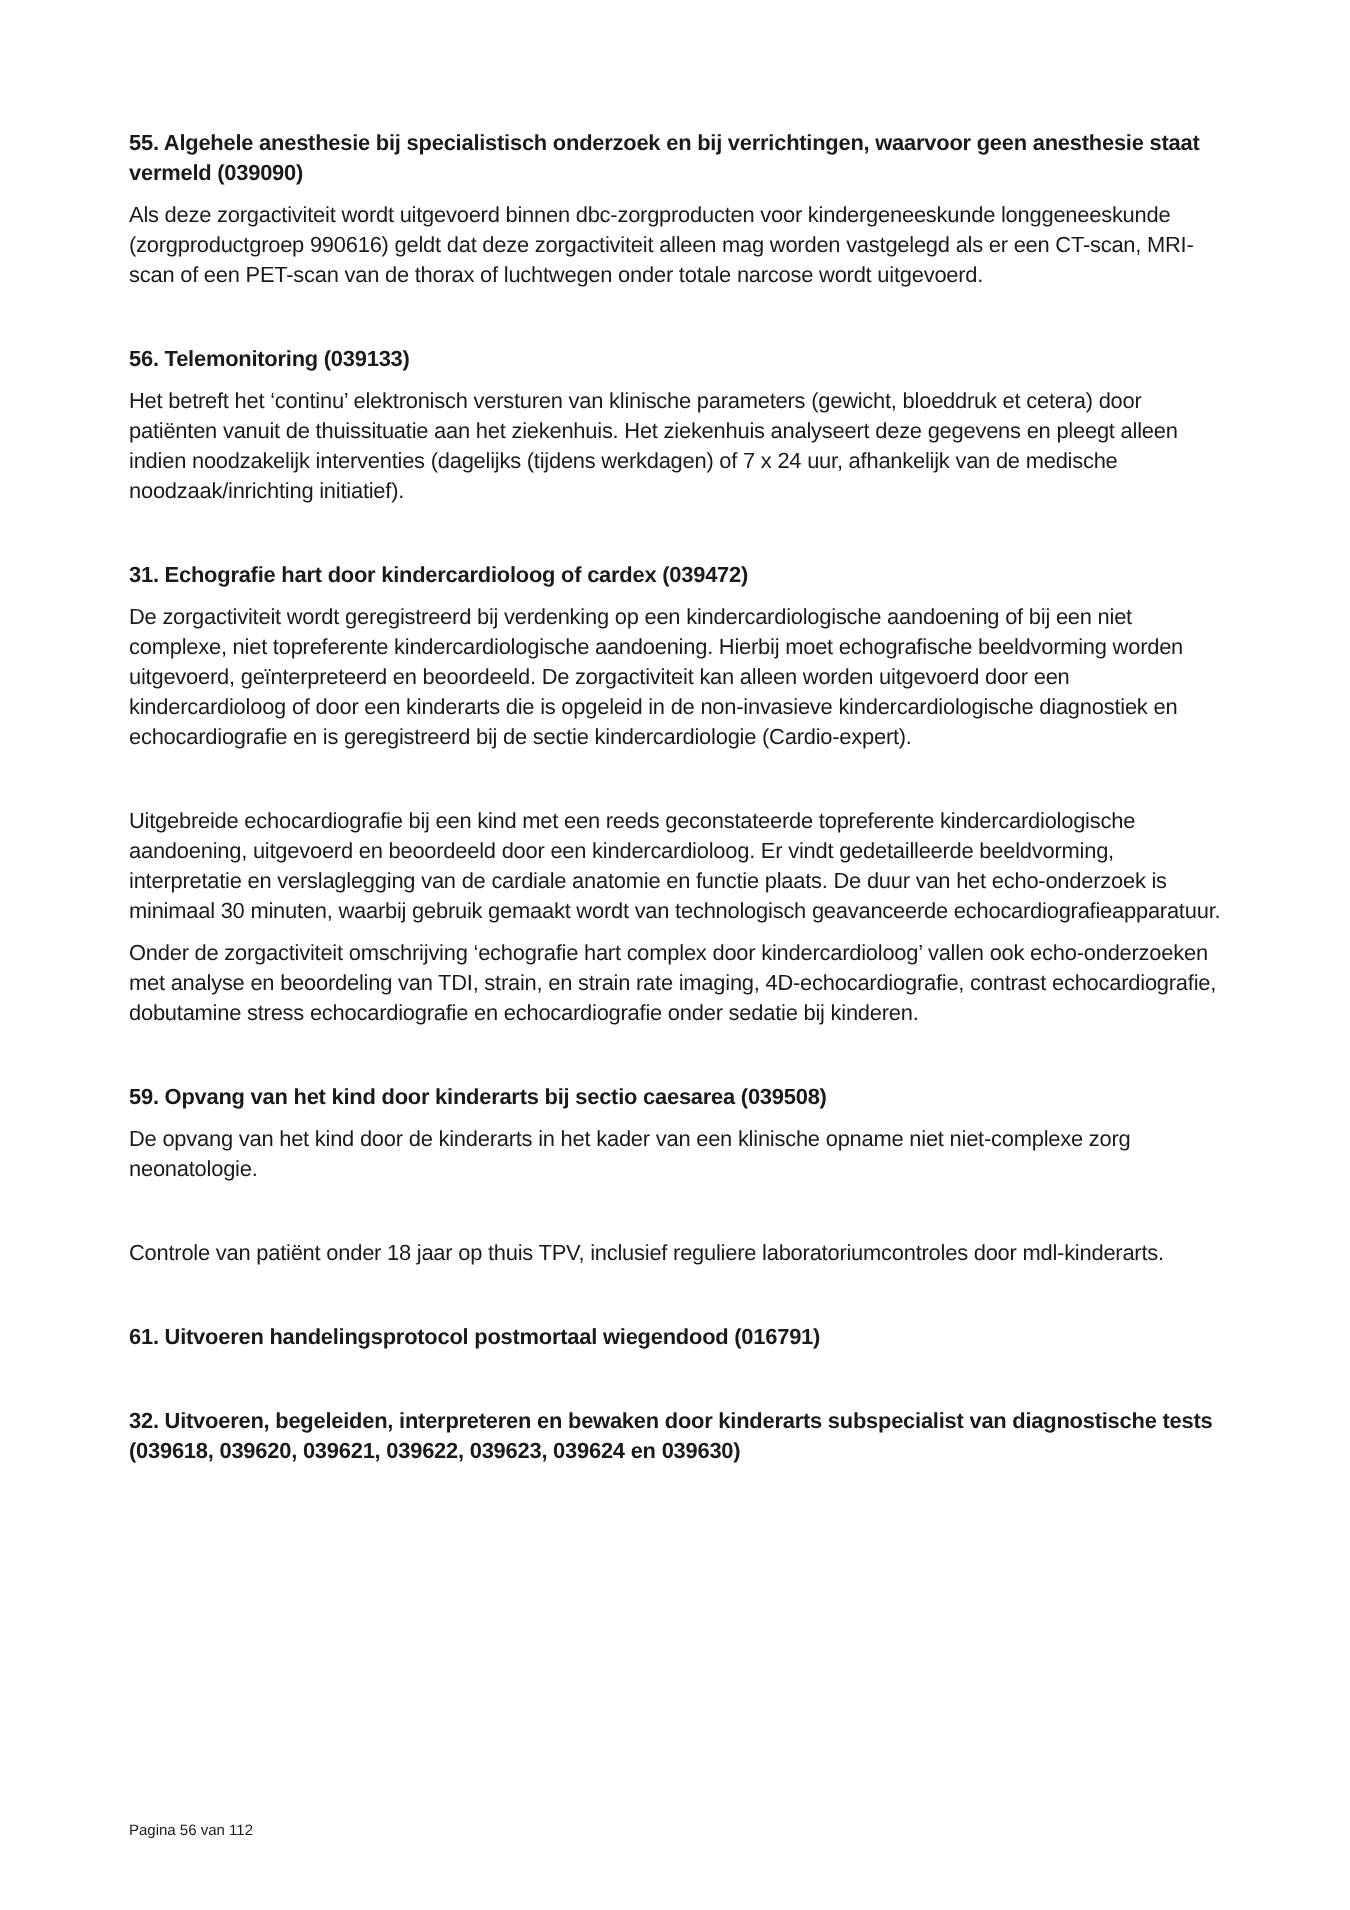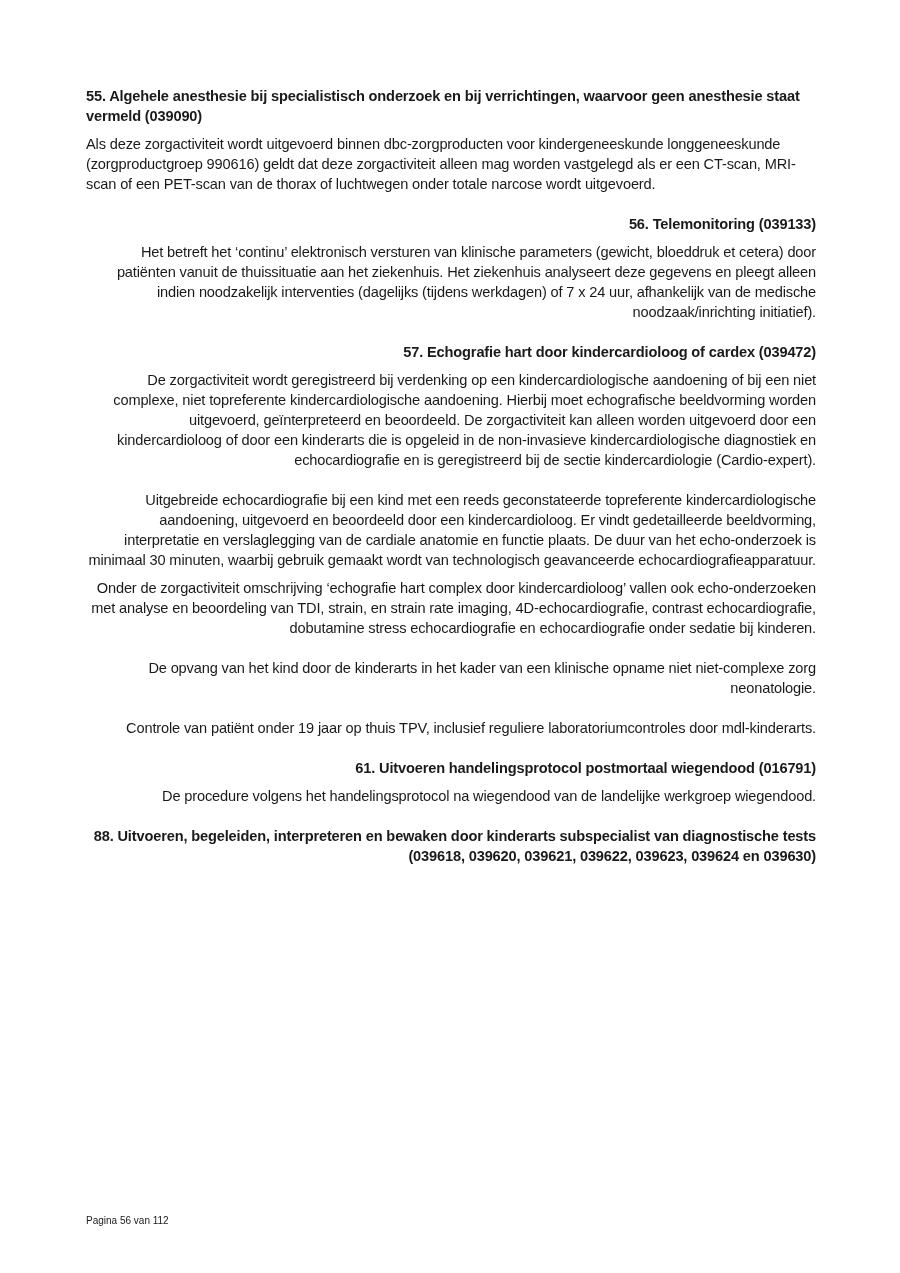--- a/index.html
+++ b/index.html
@@ -14,21 +14,21 @@
     .page {
       position: absolute;
       left: 86px;
       top: 86px;
       width: 730px;
       font-size: 14.6px;
       line-height: 20px;
       letter-spacing: -0.15px;
     }
     .section { margin: 0; }
-    .section + .section { margin-top: 20px; text-align: right; }
+    .section + .section { margin-top: 36px; }
     .section-title { margin: 0 0 8px 0; font-weight: bold; font-size: 14.6px; line-height: 20px; }
     .para { margin: 0 0 8px 0; }
     .para:last-child { margin-bottom: 0; }
     .footer {
       position: absolute;
       left: 86px;
       top: 1212px;
       width: 730px;
       font-size: 10px;
       line-height: 18px;
@@ -42,37 +42,37 @@
 <div class="page">
   <div class="section">
     <p class="section-title">55. Algehele anesthesie bij specialistisch onderzoek en bij verrichtingen, waarvoor geen anesthesie staat vermeld (039090)</p>
     <p class="para">Als deze zorgactiviteit wordt uitgevoerd binnen dbc-zorgproducten voor kindergeneeskunde longgeneeskunde (zorgproductgroep 990616) geldt dat deze zorgactiviteit alleen mag worden vastgelegd als er een CT-scan, MRI-scan of een PET-scan van de thorax of luchtwegen onder totale narcose wordt uitgevoerd.</p>
   </div>
   <div class="section">
     <p class="section-title">56. Telemonitoring (039133)</p>
     <p class="para">Het betreft het ‘continu’ elektronisch versturen van klinische parameters (gewicht, bloeddruk et cetera) door patiënten vanuit de thuissituatie aan het ziekenhuis. Het ziekenhuis analyseert deze gegevens en pleegt alleen indien noodzakelijk interventies (dagelijks (tijdens werkdagen) of 7 x 24 uur, afhankelijk van de medische noodzaak/inrichting initiatief).</p>
   </div>
   <div class="section">
-    <p class="section-title">57. Echografie hart door kindercardioloog of cardex (039472)</p>
+    <p class="section-title">31. Echografie hart door kindercardioloog of cardex (039472)</p>
     <p class="para">De zorgactiviteit wordt geregistreerd bij verdenking op een kindercardiologische aandoening of bij een niet complexe, niet topreferente kindercardiologische aandoening. Hierbij moet echografische beeldvorming worden uitgevoerd, geïnterpreteerd en beoordeeld. De zorgactiviteit kan alleen worden uitgevoerd door een kindercardioloog of door een kinderarts die is opgeleid in de non-invasieve kindercardiologische diagnostiek en echocardiografie en is geregistreerd bij de sectie kindercardiologie (Cardio-expert).</p>
   </div>
   <div class="section">
     <p class="para">Uitgebreide echocardiografie bij een kind met een reeds geconstateerde topreferente kindercardiologische aandoening, uitgevoerd en beoordeeld door een kindercardioloog. Er vindt gedetailleerde beeldvorming, interpretatie en verslaglegging van de cardiale anatomie en functie plaats. De duur van het echo-onderzoek is minimaal 30 minuten, waarbij gebruik gemaakt wordt van technologisch geavanceerde echocardiografieapparatuur.</p>
     <p class="para">Onder de zorgactiviteit omschrijving ‘echografie hart complex door kindercardioloog’ vallen ook echo-onderzoeken met analyse en beoordeling van TDI, strain, en strain rate imaging, 4D-echocardiografie, contrast echocardiografie, dobutamine stress echocardiografie en echocardiografie onder sedatie bij kinderen.</p>
   </div>
   <div class="section">
+    <p class="section-title">59. Opvang van het kind door kinderarts bij sectio caesarea (039508)</p>
     <p class="para">De opvang van het kind door de kinderarts in het kader van een klinische opname niet niet-complexe zorg neonatologie.</p>
   </div>
   <div class="section">
-    <p class="para">Controle van patiënt onder 19 jaar op thuis TPV, inclusief reguliere laboratoriumcontroles door mdl-kinderarts.</p>
+    <p class="para">Controle van patiënt onder 18 jaar op thuis TPV, inclusief reguliere laboratoriumcontroles door mdl-kinderarts.</p>
   </div>
   <div class="section">
     <p class="section-title">61. Uitvoeren handelingsprotocol postmortaal wiegendood (016791)</p>
-    <p class="para">De procedure volgens het handelingsprotocol na wiegendood van de landelijke werkgroep wiegendood.</p>
   </div>
   <div class="section">
-    <p class="section-title">88. Uitvoeren, begeleiden, interpreteren en bewaken door kinderarts subspecialist van diagnostische tests (039618, 039620, 039621, 039622, 039623, 039624 en 039630)</p>
+    <p class="section-title">32. Uitvoeren, begeleiden, interpreteren en bewaken door kinderarts subspecialist van diagnostische tests (039618, 039620, 039621, 039622, 039623, 039624 en 039630)</p>
   </div>
 </div>
 
 <div class="footer">
   <span>Pagina 56 van 112</span>
 </div>
 
 </body></html>

